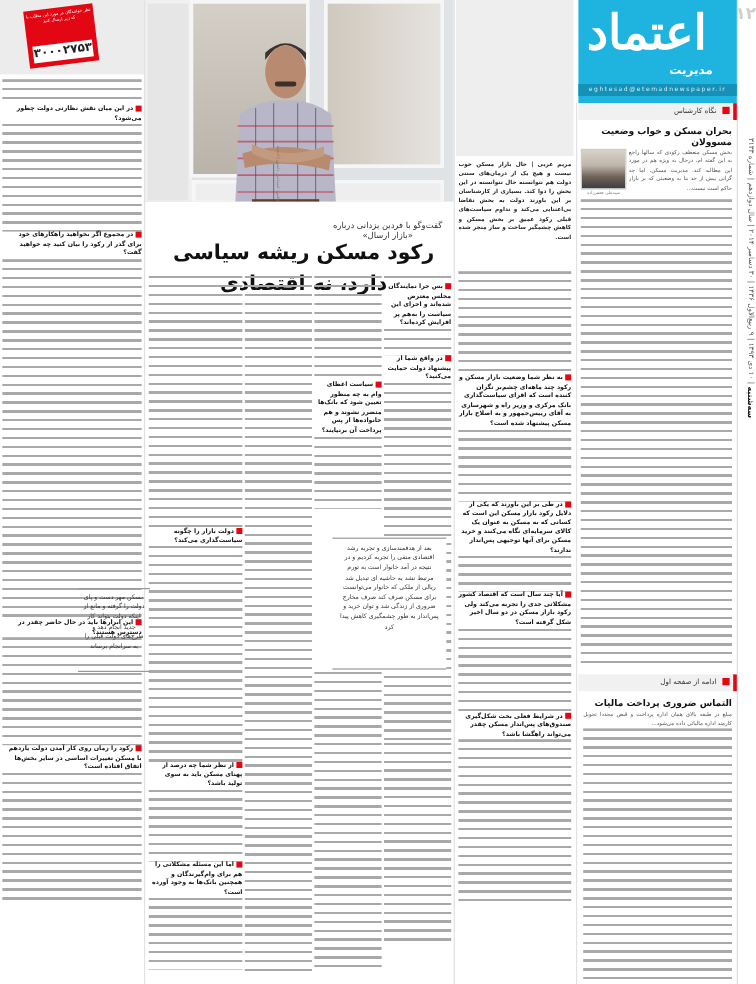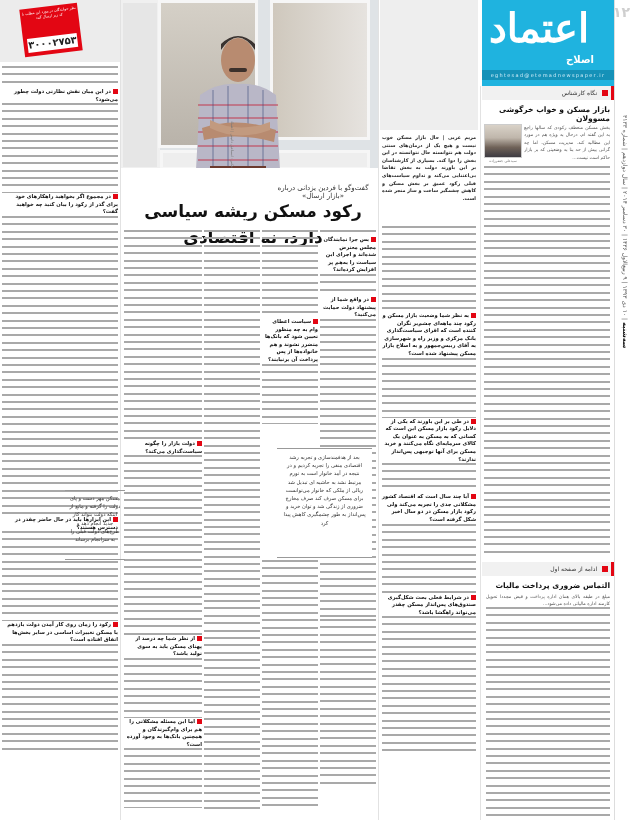--- a/index.html
+++ b/index.html
@@ -59,31 +59,31 @@
     <span> | </span><span>۱۰ دی ۱۳۹۳</span>
     <span> | </span><span>۹ ربیع‌الاول ۱۴۳۶</span>
     <span> | </span><span>۳۰ دسامبر ۲۰۱۴</span>
     <span> | </span><span>سال دوازدهم</span>
     <span> | </span><span>شماره ۳۱۳۳</span>
   </div>
 </div>
 
 <div id="mast" class="abs" style="right:16px;width:132px;padding-left:32px;">
   <div id="logo">اعتماد</div>
-  <div id="section-label">اصلاح</div>
+  <div id="section-label">مدیریت</div>
   <div id="email-strip">eghtesad@etemadnewspaper.ir</div>
 </div>
 
 <div id="rcol" class="abs">
   <div class="tag">
     <span class="redbar"></span>
     <span class="dot"></span>
     <span>نگاه کارشناس</span>
   </div>
-  <div class="hl2">بازار مسکن و خواب خرگوشی مسوولان</div>
+  <div class="hl2">بحران مسکن و خواب وضعیت مسوولان</div>
   <div class="abs" style="right:4px;top:38px;width:86px;height:36px;">
     <div class="txt">بخش مسکن منعطف رکودی که سالها راجع به این گفته ام، درحال به ویژه هم در مورد این مطالبه کند. مدیریت مسکن، اما چه گرانی بیش از حد بنا به وضعیتی که بر بازار حاکم است نیست...</div>
   </div>
   <div id="author-photo"></div>
   <div id="author-caption">سیدعلی جعفرزاده</div>
   <div class="abs txt fill" style="right:4px;left:2px;top:80px;height:390px;">متن</div>
 
   <div class="abs" style="right:0;left:0;top:476px;">
     <div class="tag">
       <span class="redbar"></span>

